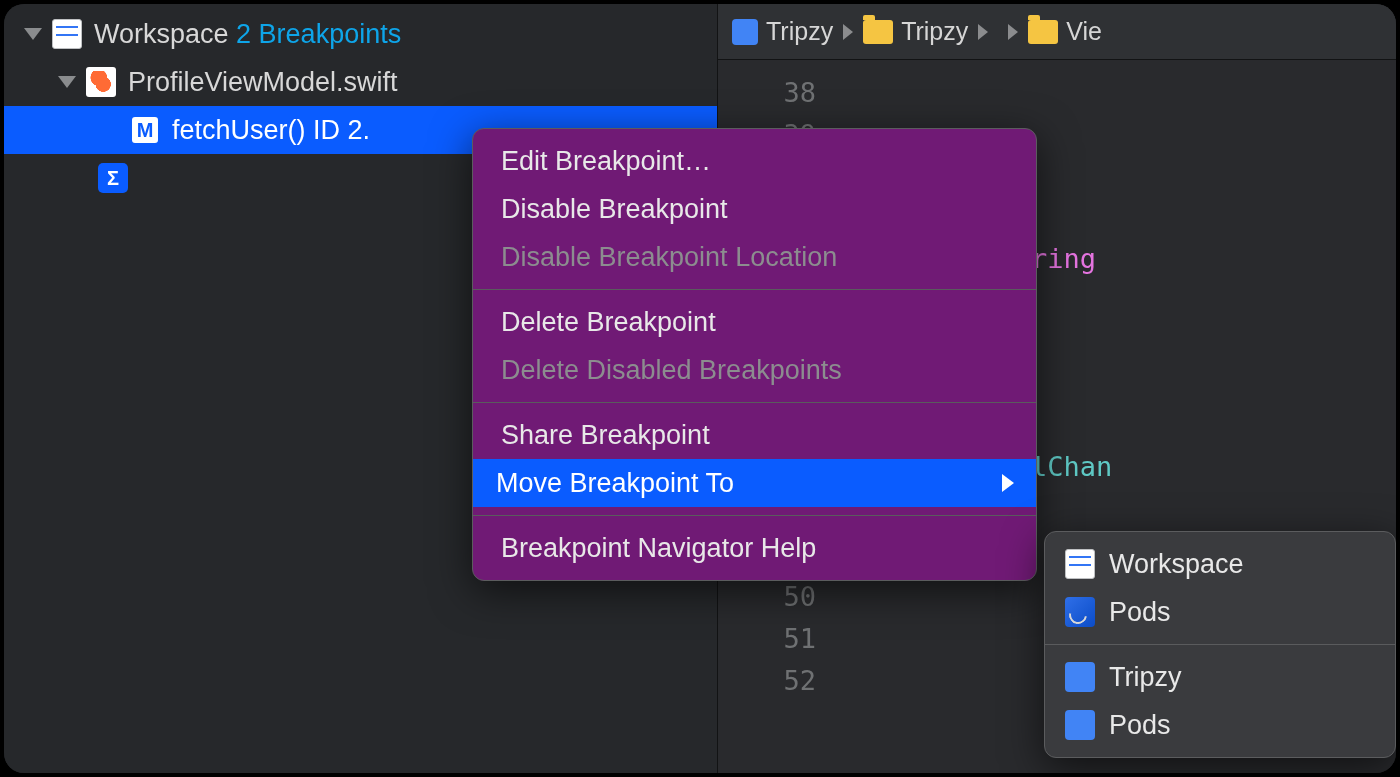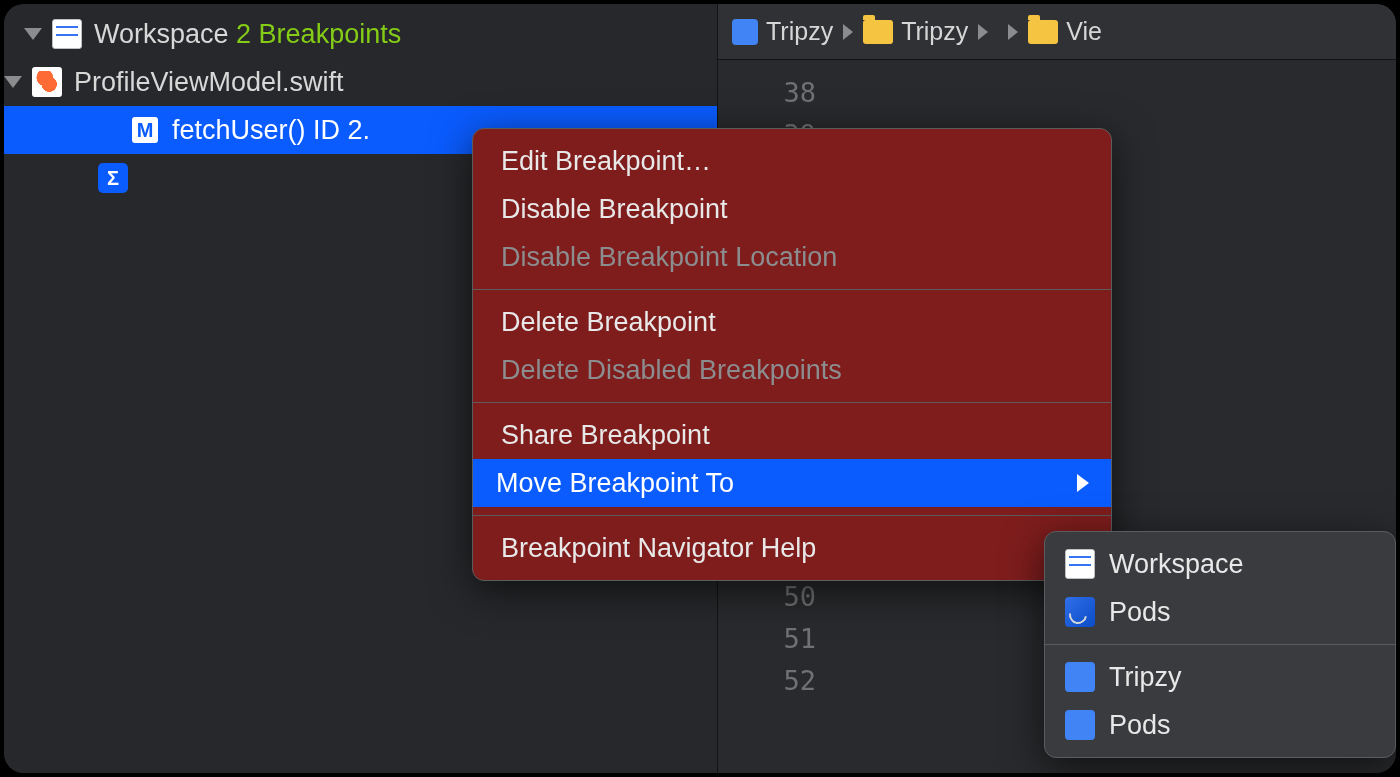--- a/index.html
+++ b/index.html
@@ -43,31 +43,31 @@
     width: 0; height: 0;
     display: inline-block;
     margin: 0 10px 0 0;
   }
   .disclosure.down {
     border-left: 9px solid transparent;
     border-right: 9px solid transparent;
     border-top: 12px solid #8a8c8e;
   }
   .indent-0 { padding-left: 20px; }
-  .indent-1 { }
+  .indent-1 { padding-left: 54px; }
   .indent-2 { padding-left: 126px; }
   .indent-2b { padding-left: 94px; }
   .nav-icon {
     width: 30px; height: 30px;
     margin-right: 12px;
     flex-shrink: 0;
     display: inline-flex;
     align-items: center; justify-content: center;
   }
-  .dim { color: #84cc16; }
+  .dim { color: #0ea5e9; }
 
   
   .icon-workspace {
     border: 1.5px solid #bfc1c3;
     border-radius: 3px;
     background: #fff;
     position: relative;
   }
   .icon-workspace::after {
     content:"";
@@ -108,22 +108,22 @@
     width:14px; height:14px;
     border:2px solid #d8d8d8; border-top-color:transparent; border-right-color:transparent;
     border-radius:50%;
     transform: rotate(-35deg);
   }
 
   
   .context-menu {
     position: absolute;
     left: 472px; top: 128px;
-    width: 640px;
-    background: #7f1d1d;
+    width: 565px;
+    background: #701a75;
     border: 1px solid #5b5c5e;
     border-radius: 12px;
     box-shadow: 0 10px 40px rgba(0,0,0,0.6);
     padding: 8px 0;
     font-size: 27px;
     color: #e8e8e8;
     z-index: 20;
   }
   .menu-item {
     height: 48px;

